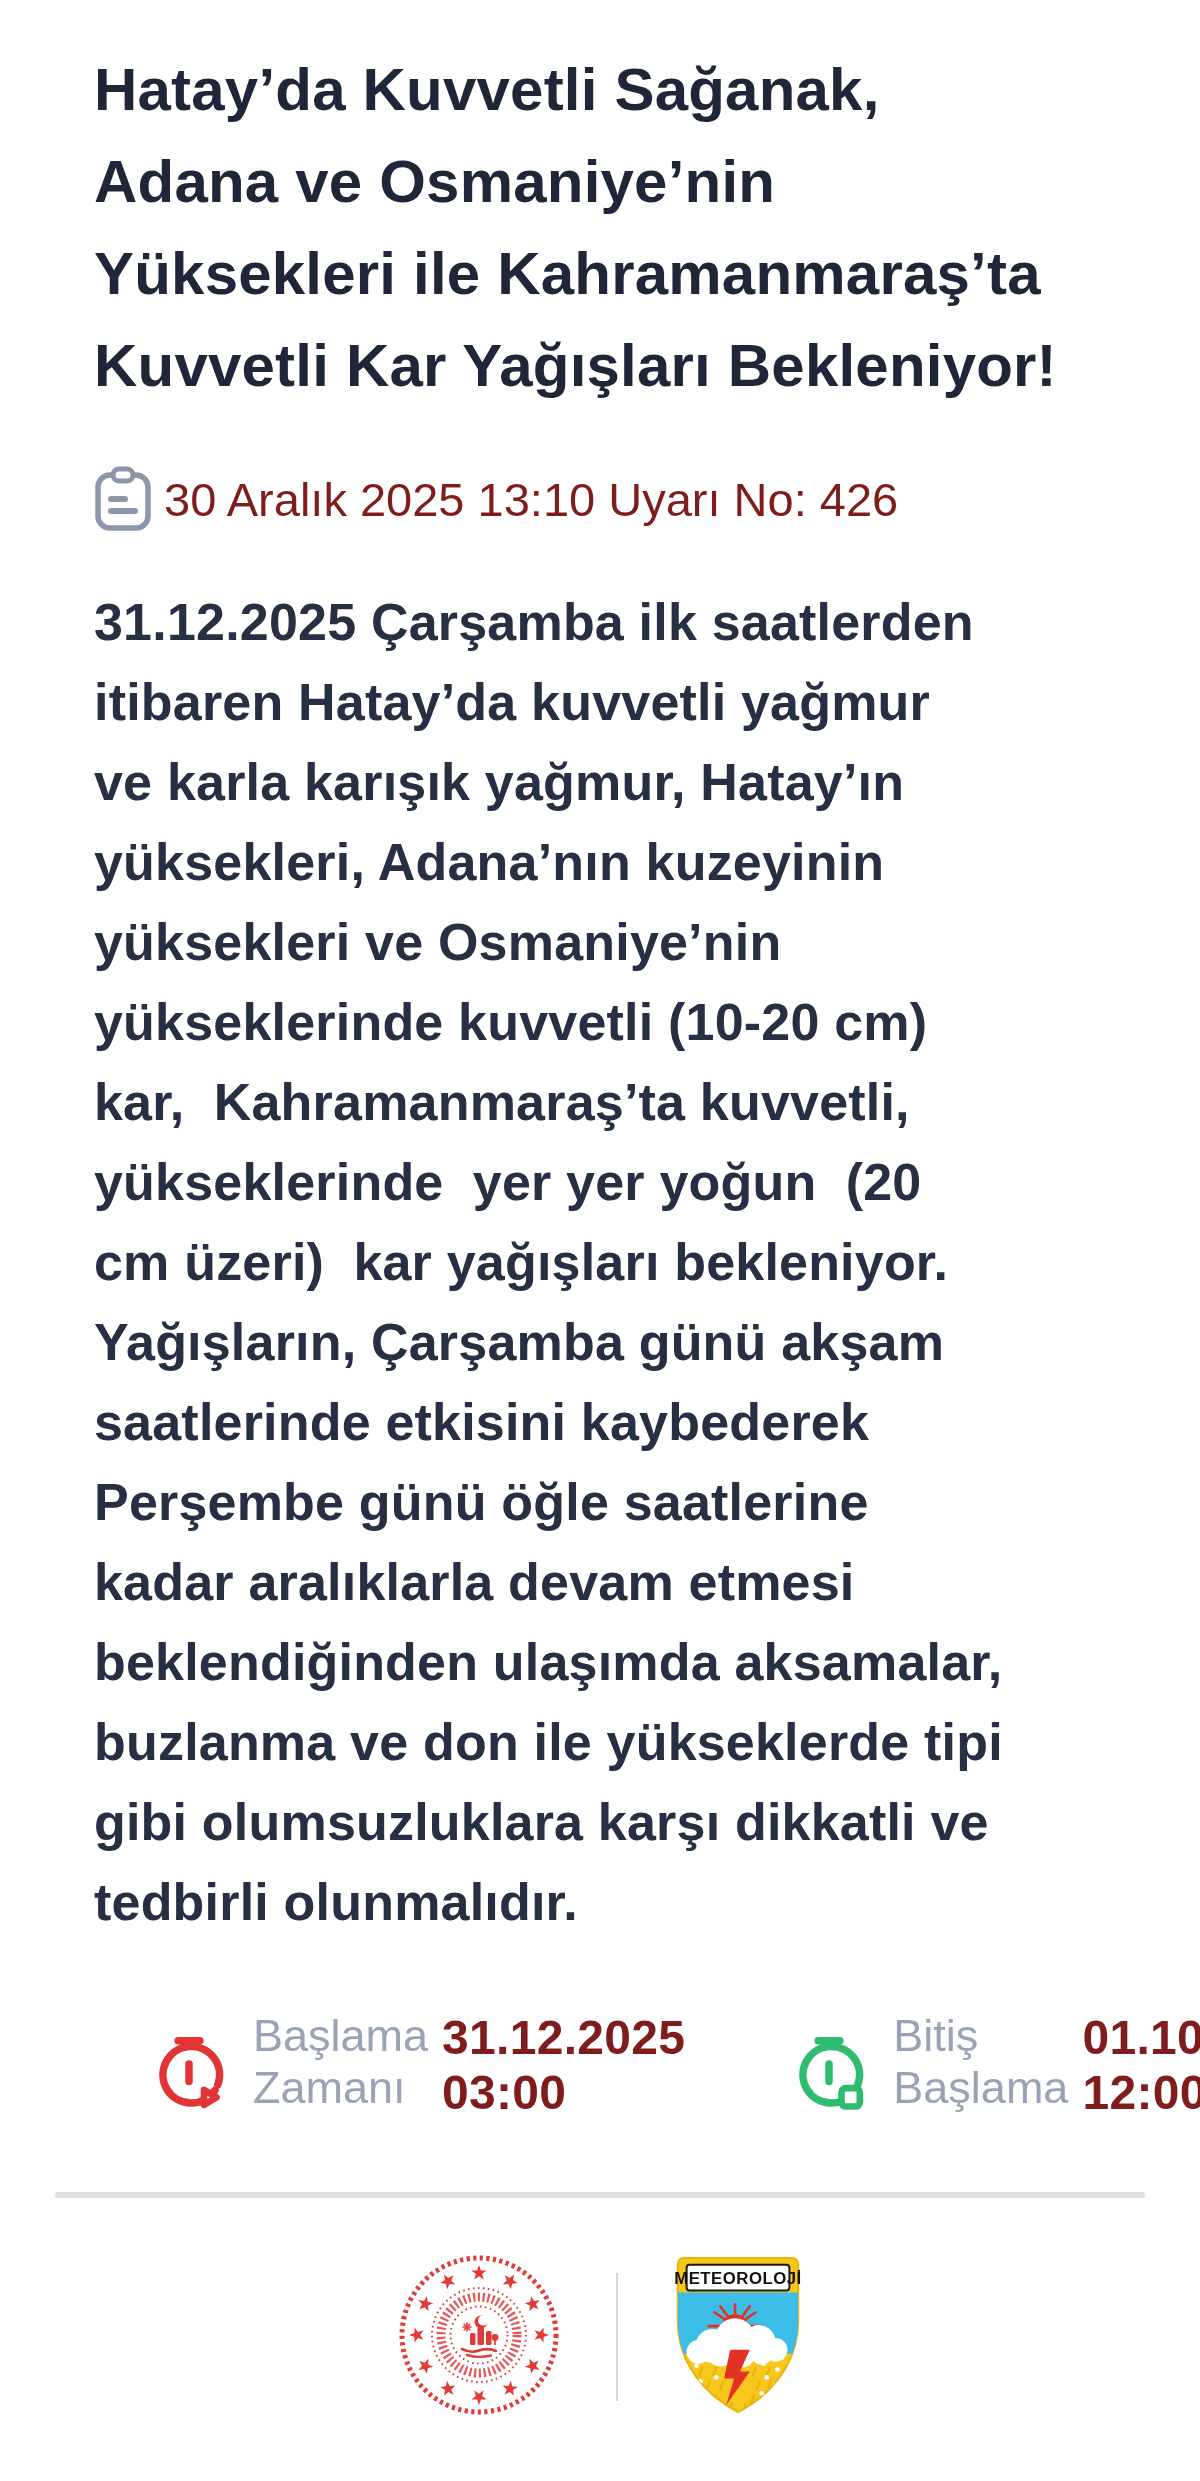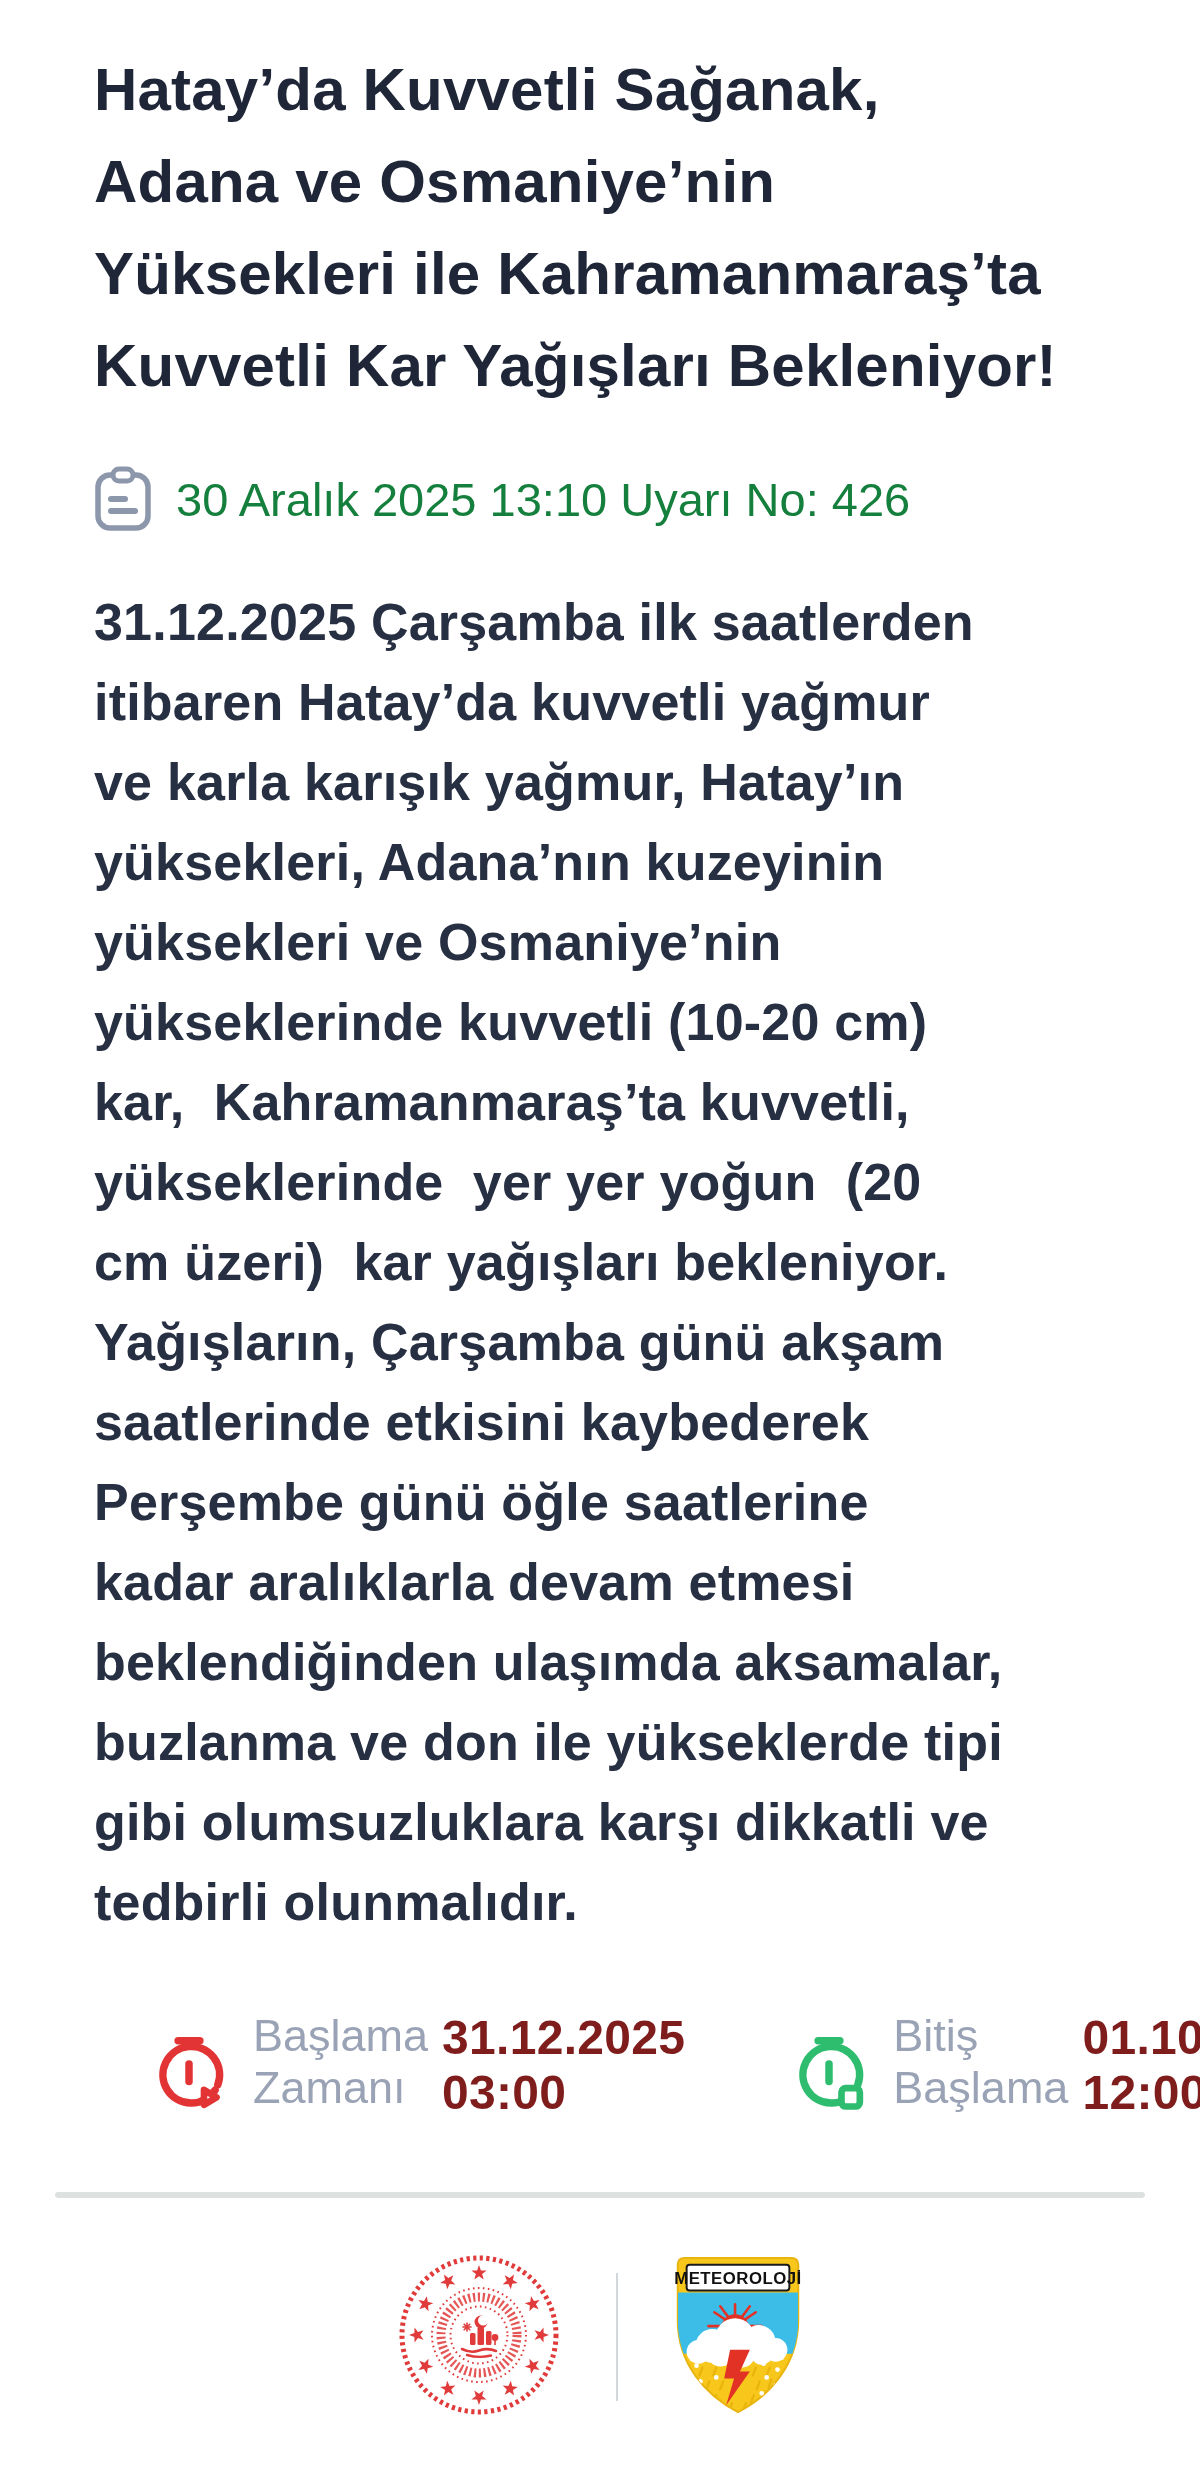--- a/index.html
+++ b/index.html
@@ -22,23 +22,23 @@
     font-size: 60px;
     line-height: 92px;
     font-weight: bold;
     color: #1f2637;
     white-space: pre-line;
     letter-spacing: 0.2px;
   }
   .meta {
     display: flex;
     align-items: center;
-    gap: 24px;
+    gap: 12px;
     margin-top: 54px;
-    color: #15803d;
+    color: #7f1d1d;
     font-size: 47px;
     font-weight: 500;
   }
   .meta-icon svg { display: block; }
   .body-text {
     margin-top: 50px;
     font-size: 52px;
     line-height: 80px;
     color: #272f42;
     white-space: pre-wrap;

